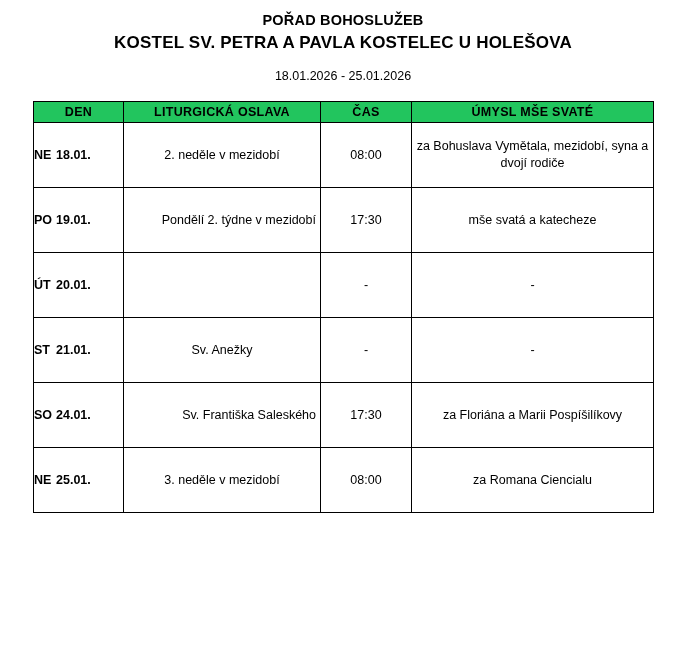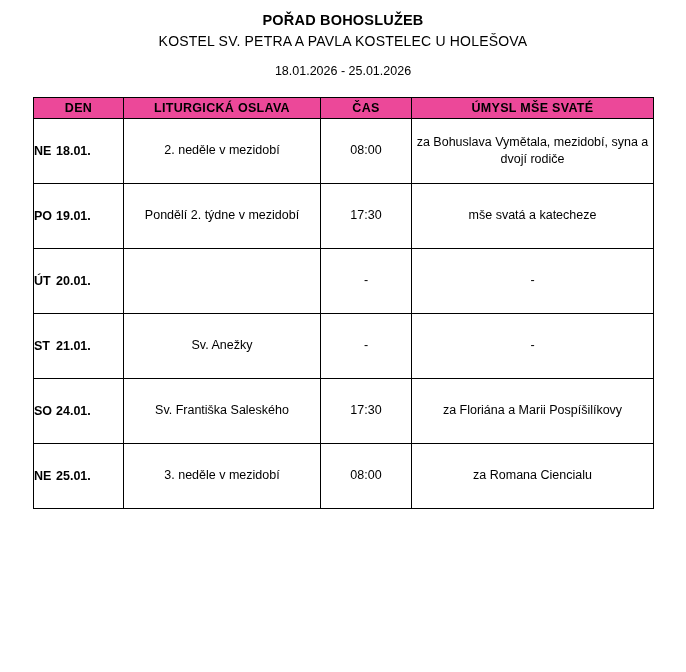--- a/index.html
+++ b/index.html
@@ -24,22 +24,22 @@
     text-align: center;
     padding-top: 10px;
   }
   .title-line1 {
     font-size: 14.5px;
     font-weight: bold;
     letter-spacing: 0.2px;
     line-height: 1.45;
   }
   .title-line2 {
-    font-size: 14px;
-    font-weight: normal;
+    font-size: 17px;
+    font-weight: bold;
     letter-spacing: 0.2px;
     line-height: 1.45;
   }
   .date-range {
     font-size: 12.5px;
     font-weight: normal;
     margin-top: 12px;
     line-height: 1.4;
   }
   .table-wrap {
@@ -49,21 +49,21 @@
     border-collapse: collapse;
     width: 620px;
     table-layout: fixed;
   }
   table.schedule th,
   table.schedule td {
     border: 1px solid #000000;
     padding: 0;
   }
   table.schedule thead th {
-    background: #ec4899;
+    background: #22c55e;
     font-size: 12.5px;
     font-weight: bold;
     height: 20px;
     text-align: center;
     letter-spacing: 0.3px;
   }
   col.c-day    { width: 90px; }
   col.c-litur  { width: 197px; }
   col.c-time   { width: 91px; }
   col.c-intent { width: 242px; }
@@ -85,20 +85,21 @@
   }
   .cell-day .date {
   }
   .cell-center {
     text-align: center;
     padding: 0 6px;
     line-height: 1.35;
   }
   .cell-center.tight {
     padding: 0 4px;
+    text-align: right;
   }
 </style>
 </head>
 <body>
 
 <div class="page">
 
   <div class="header">
     <div class="title-line1">POŘAD BOHOSLUŽEB</div>
     <div class="title-line2">KOSTEL SV. PETRA A PAVLA KOSTELEC U HOLEŠOVA</div>

